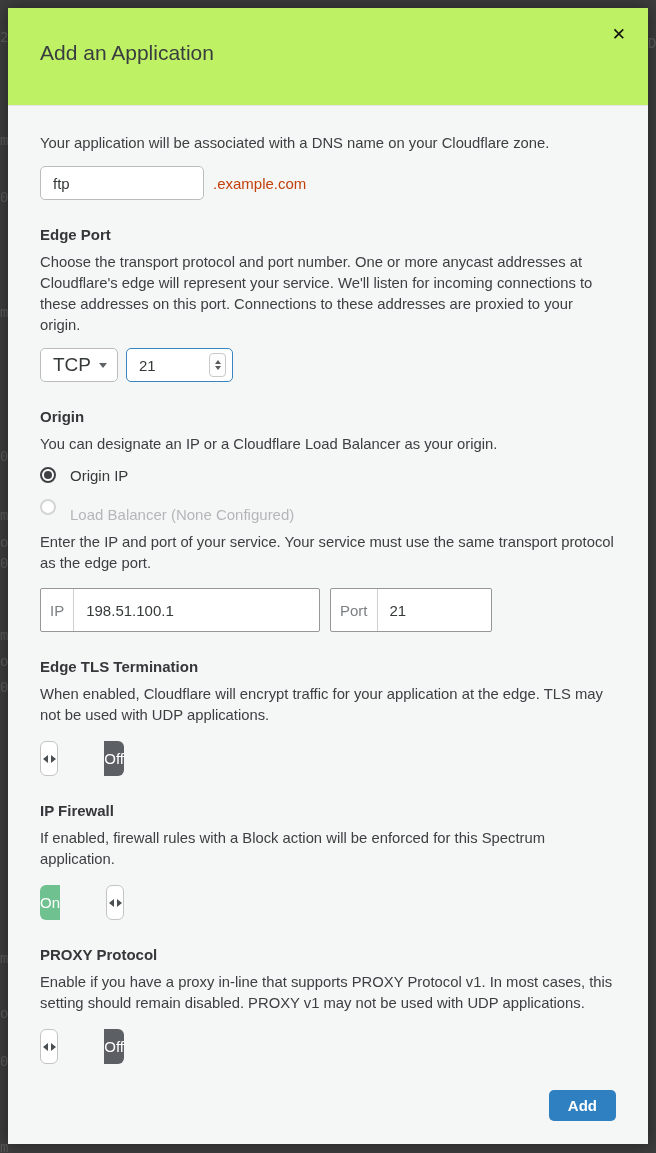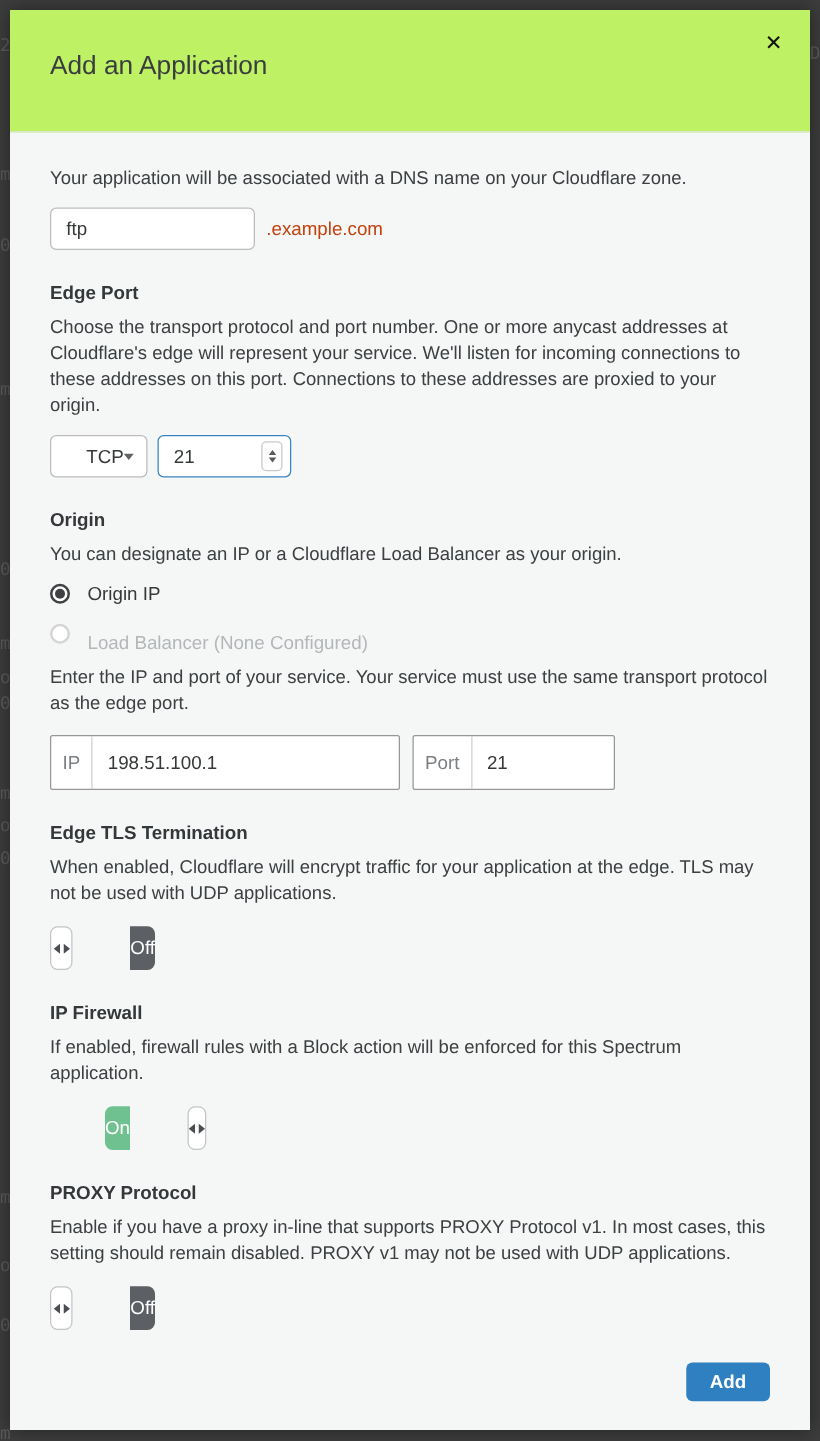--- a/index.html
+++ b/index.html
@@ -29,21 +29,21 @@
     height:34px;background:#fff;border:1px solid #bcbcbc;border-radius:5px;
     font-size:15px;color:#36393a;padding:0 12px;box-sizing:border-box;
     font-family:inherit;outline:none;
   }
   .domain-input{width:164px;}
   .suffix{font-size:15px;color:#c2410c;margin-left:9px;}
 
   .select-box{
     width:78px;height:34px;box-sizing:border-box;background:#fff;
     border:1px solid #bcbcbc;border-radius:5px;display:flex;align-items:center;
-    justify-content:space-between;padding:0 10px 0 28px;font-size:15px;color:#36393a;cursor:pointer;
+    justify-content:space-between;padding:0 10px 0 12px;font-size:19px;color:#36393a;cursor:pointer;
   }
   .caret-down{width:0;height:0;border-left:4.5px solid transparent;border-right:4.5px solid transparent;border-top:5px solid #5f6366;}
 
   .port-input{
     width:107px;height:34px;box-sizing:border-box;background:#fff;margin-left:8px;
     border:1px solid #3a84c2;border-radius:5px;display:flex;align-items:center;
     justify-content:space-between;padding:0 6px 0 12px;
   }
   .port-input input{border:none;outline:none;width:55px;font-size:15px;color:#36393a;font-family:inherit;background:transparent;padding:0;}
   .stepper{width:15px;height:22px;border:1px solid #c9c9c9;border-radius:4px;background:#fdfdfd;
@@ -67,21 +67,21 @@
   .input-prefix{padding:0 9px;color:#7c8083;font-size:15px;border-right:1px solid #cfcfcf;display:flex;align-items:center;flex:0 0 auto;}
   .input-group input{border:none;outline:none;flex:1;min-width:0;font-size:15px;color:#36393a;font-family:inherit;background:transparent;padding:0 12px;}
 
   .toggle{display:flex;width:84px;height:35px;margin-top:15px;cursor:pointer;gap:48px;}
   .toggle-knob{width:42px;height:35px;background:#fff;border:1px solid #c4c4c4;border-radius:6px;box-sizing:border-box;
     display:flex;align-items:center;justify-content:center;gap:3px;position:relative;z-index:2;}
   .arr-l{width:0;height:0;border-top:4px solid transparent;border-bottom:4px solid transparent;border-right:5px solid #4a4e51;}
   .arr-r{width:0;height:0;border-top:4px solid transparent;border-bottom:4px solid transparent;border-left:5px solid #4a4e51;}
   .toggle-seg{width:44px;height:35px;display:flex;align-items:center;justify-content:center;color:#fff;font-size:15px;box-sizing:border-box;}
   .toggle.off .toggle-seg{background:#5c6064;border-radius:0 6px 6px 0;margin-left:-2px;}
-  .toggle.on  .toggle-seg{background:#6fc28f;border-radius:6px 0 0 6px;margin-right:-2px;margin-left:44px;}
+  .toggle.on  .toggle-seg{background:#6fc28f;border-radius:6px 0 0 6px;margin-right:-2px;}
 
   .footer{display:flex;justify-content:flex-end;margin-top:6px;padding-bottom:24px;}
   .add-btn{background:#2f80c0;color:#fff;border:none;border-radius:5px;font-size:15px;font-weight:bold;
     height:31px;padding:0 19px;cursor:pointer;font-family:inherit;}
 </style>
 </head>
 <body>
 
 <div>
     <span class="frag" style="left: 0px; top: 30px;">2</span>

